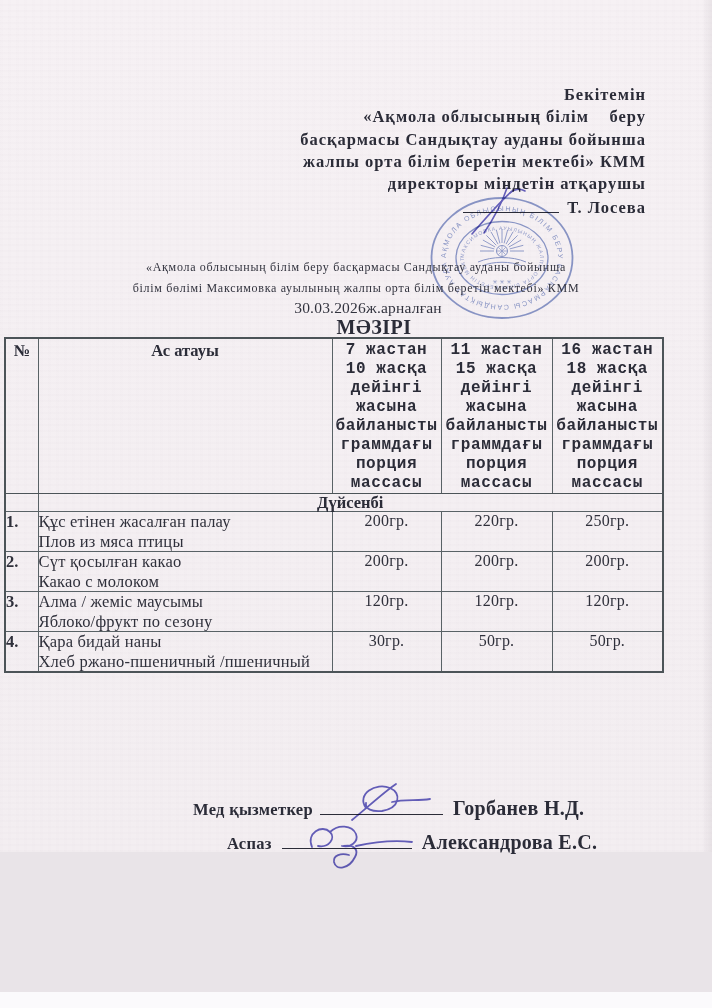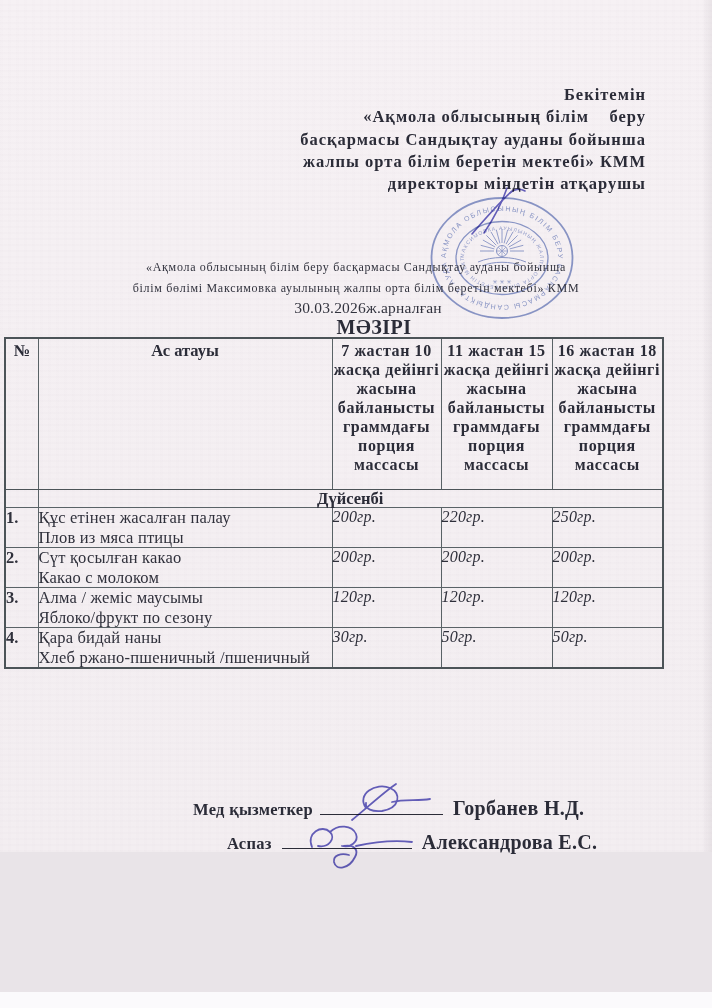--- a/index.html
+++ b/index.html
@@ -60,30 +60,30 @@
   .menu-table td,.menu-table th{
     border:1.3px solid #596266;padding:0;vertical-align:top;
   }
   table.menu-table{border:2px solid #4c5458;}
   .menu-table thead th{border-bottom:1.8px solid #4c5458;}
   .c-num{width:33px;}.c-dish{width:294px;}.c-a1{width:109px;}.c-a2{width:111px;}.c-a3{width:111px;}
   .menu-table th{
     height:148px;font-weight:bold;text-align:center;
     line-height:19px;padding-top:2px;color:#2b2c38;
   }
-  .h-age{font-size:16px;letter-spacing:.6px;}
+  .h-age{font-size:16px;letter-spacing:.6px;font-family:Liberation Mono, monospace;}
   .day-row td{height:16px;}
   .day-cell{
     text-align:center;font-weight:bold;font-size:16.5px;line-height:17px;
     padding-right:46px;color:#2b2c38;margin-top:28px;
   }
   .dish-row td{height:39px;}
   .cell-num{font-weight:bold;padding:1px 0 0 6px;text-align:left;}
   .cell-dish{padding:1px 0 0 6px;line-height:19.5px;letter-spacing:.2px;}
-  .cell-val{padding-top:2px;font-size:16px;letter-spacing:.2px;font-style:italic;}
+  .cell-val{text-align:center;padding-top:2px;font-size:16px;letter-spacing:.2px;}
 
   
   .sig-row{position:absolute;font-weight:bold;font-size:16.5px;letter-spacing:.3px;color:#2b2c38;}
   .sig-row-1{left:193px;top:796px;}
   .sig-row-2{left:227px;top:830px;}
   .sig-line{display:inline-block;height:18px;border-bottom:1.7px solid #2b2c38;vertical-align:baseline;}
   .sig-line-1{width:123px;margin:0 10px 0 7px;}
   .sig-line-2{width:130px;margin:0 10px 0 10px;}
   .sig-name{font-size:20px;}
   .hand-sign{position:absolute;mix-blend-mode:multiply;opacity:.92;}
@@ -94,20 +94,21 @@
 <body>
 
 <div class="page">
 
   <div class="approval">
     <div class="a-line">Бекітемін</div>
     <div class="a-line">«Ақмола облысының білім    беру</div>
     <div class="a-line">басқармасы Сандықтау ауданы бойынша</div>
     <div class="a-line">жалпы орта білім беретін мектебі» КММ</div>
     <div class="a-line">директоры міндетін атқарушы</div>
+    <div class="a-line"><span class="sig-underline"></span><span>Т. Лосева</span></div>
   </div>
 
   <svg class="stamp" viewBox="0 0 148 126">
     <g fill="none" stroke="#7e90c8">
       <ellipse cx="74" cy="63" rx="70.5" ry="60" stroke-width="1.8"></ellipse>
       <ellipse cx="74" cy="63" rx="46" ry="36.5" stroke-width="1.3"></ellipse>
       <defs>
         <path id="arcOuter" d="M 18 63 A 56 47 0 1 1 130 63 A 56 47 0 1 1 18 63"></path>
         <path id="arcInner" d="M 36 63 A 38 28 0 1 1 112 63 A 38 28 0 1 1 36 63"></path>
       </defs>

